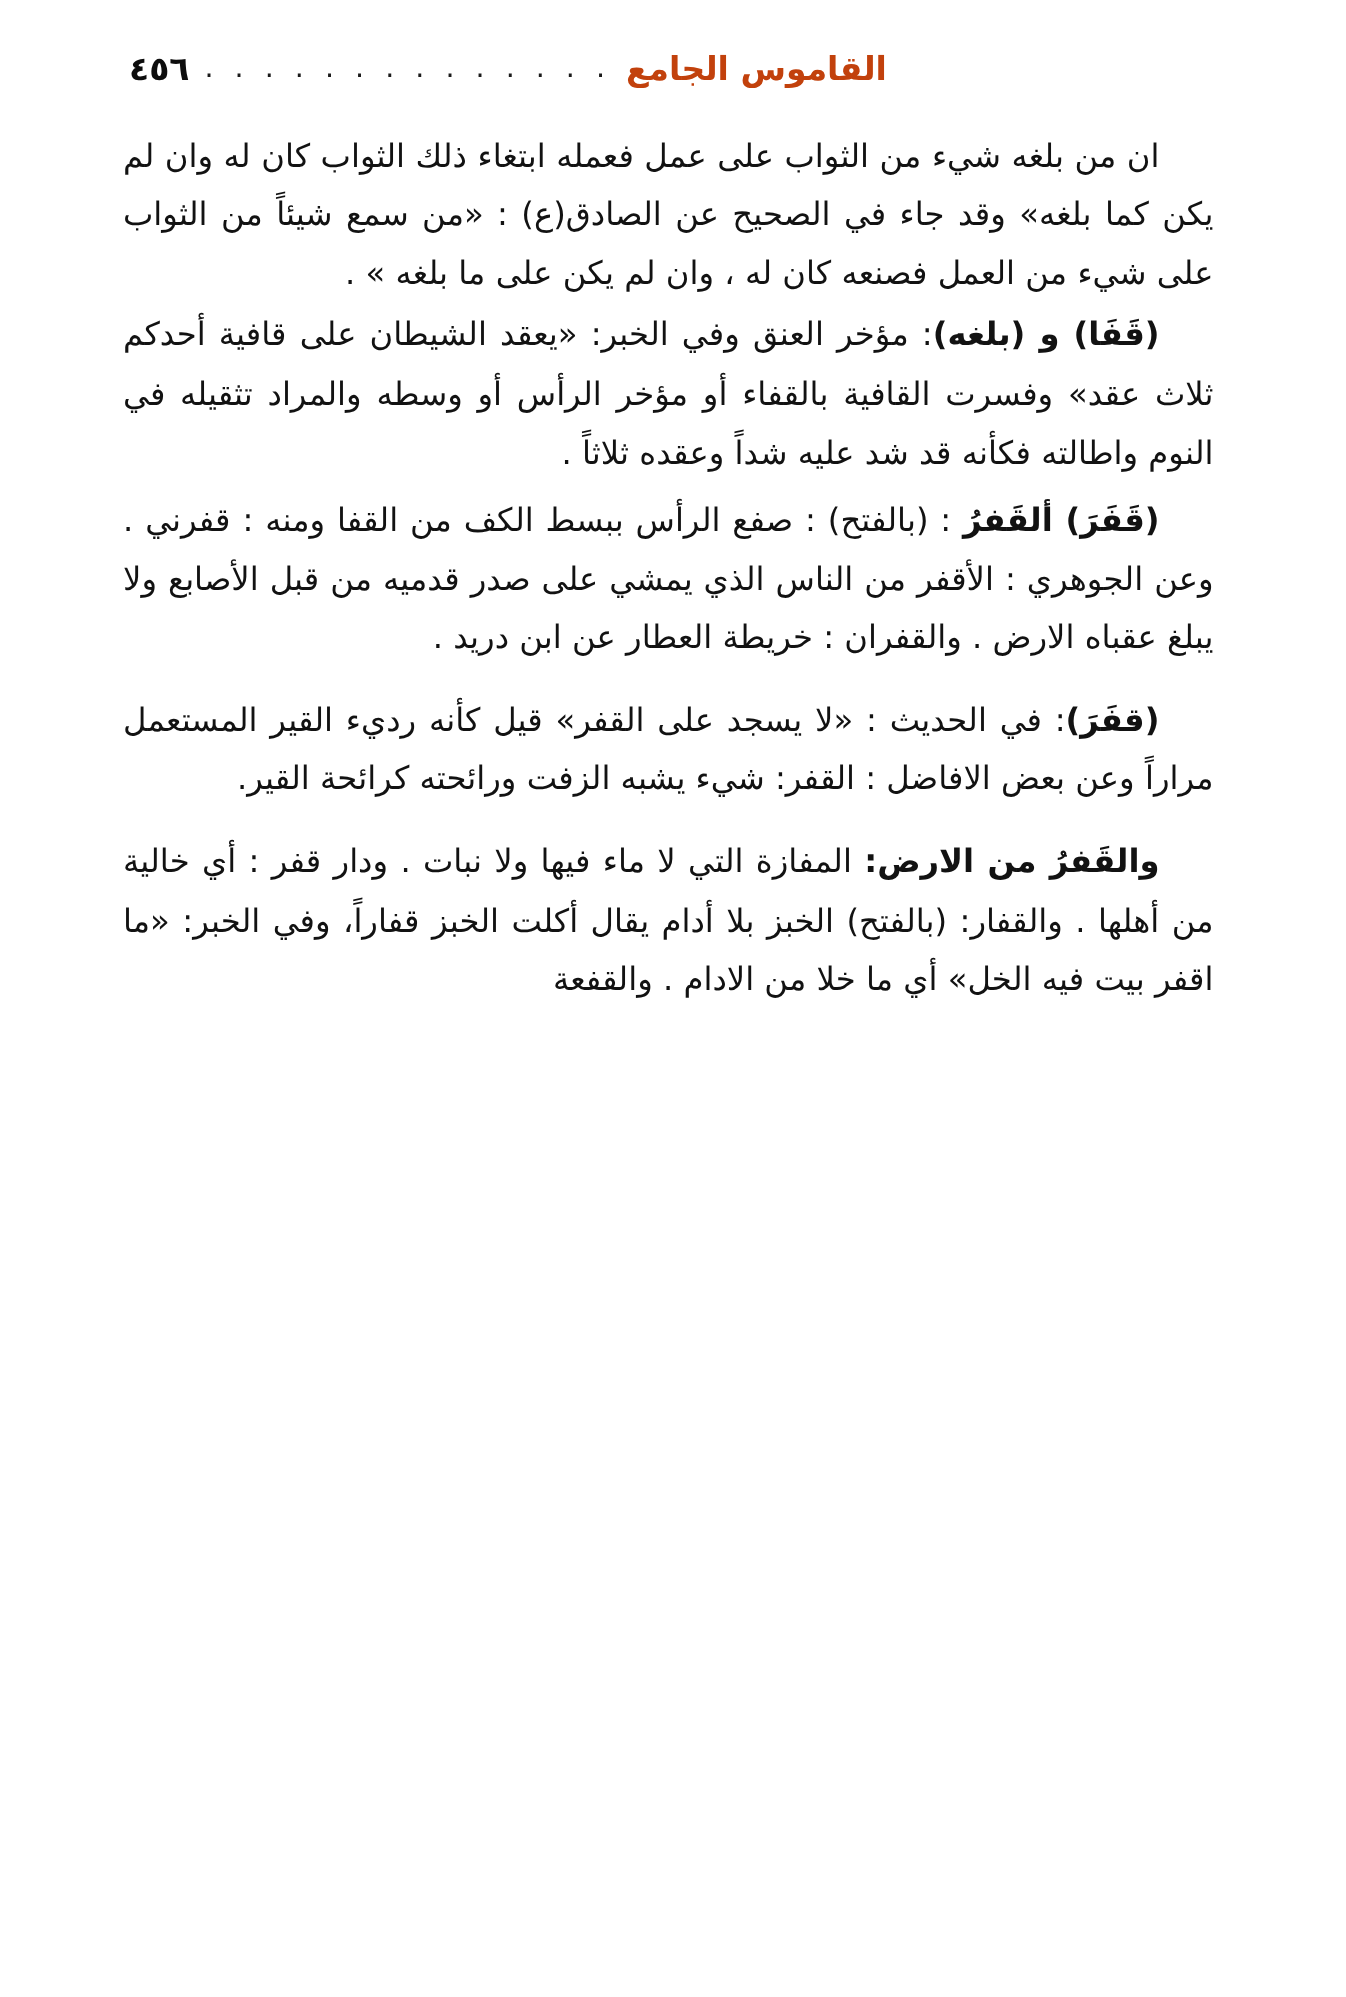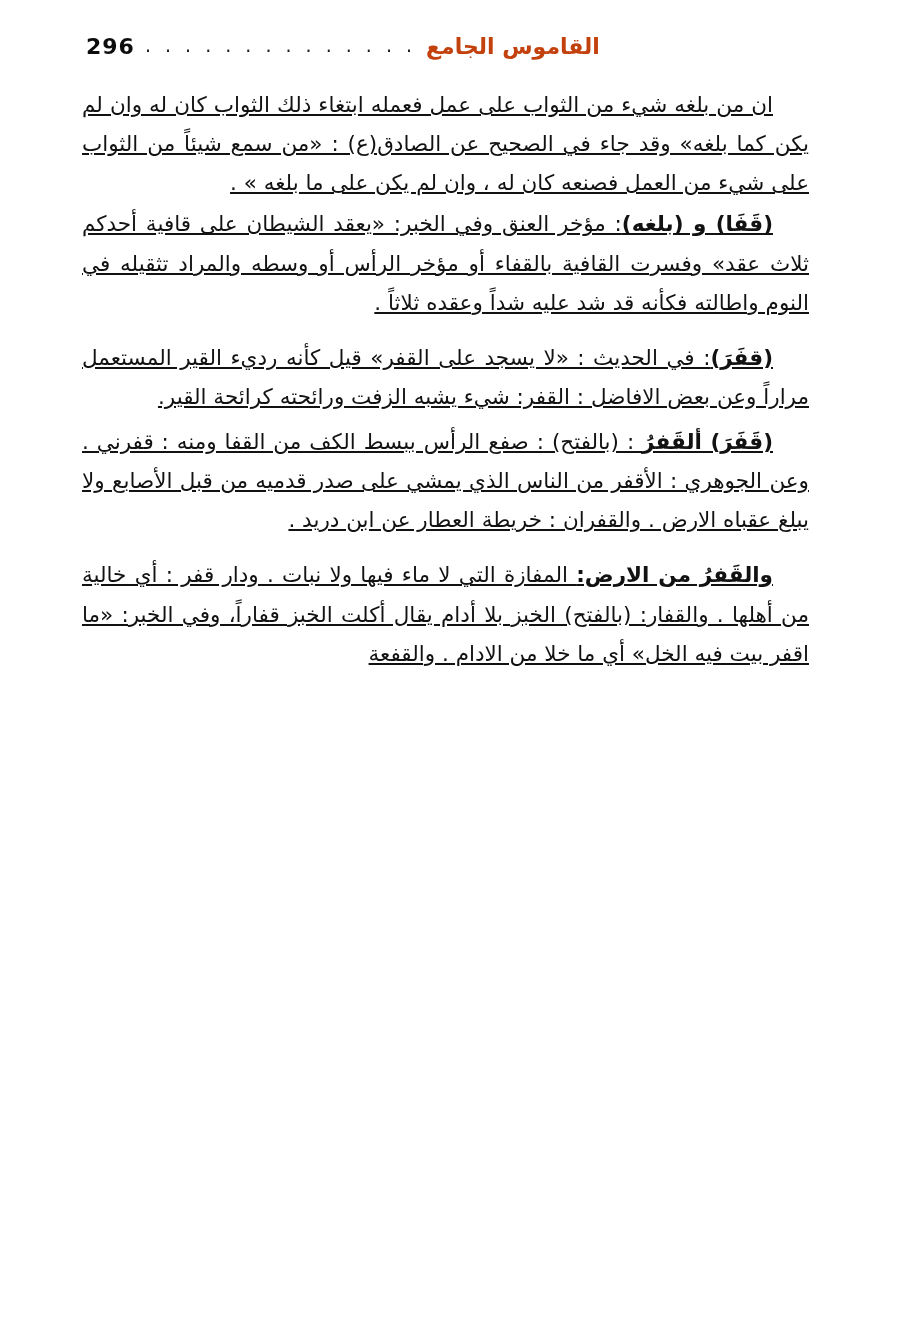--- a/index.html
+++ b/index.html
@@ -59,21 +59,20 @@
   .body-text {
     font-size: 21.5px;
     line-height: 1.82;
     text-align: justify;
     text-justify: inter-word;
     color: #121212;
   }
   .para {
     margin: 0 0 6px 0;
     text-align: justify;
-    text-decoration: underline;
   }
   .para.indent {
     text-indent: 36px;
   }
   .para.gap {
     margin-top: 16px;
   }
   .para.tight {
     margin-bottom: 2px;
   }
@@ -84,33 +83,33 @@
   .para:last-child {
     margin-bottom: 0;
   }
 </style>
 </head>
 <body>
 
 <div class="page">
 
   <div class="header">
-    <span class="page-number">296</span>
+    <span class="page-number">٤٥٦</span>
     <span class="header-dots">. . . . . . . . . . . . . .</span>
     <span class="book-title">القاموس الجامع</span>
   </div>
 
   <div class="body-text">
 
     <p class="para indent tight">ان من بلغه شيء من الثواب على عمل فعمله ابتغاء ذلك الثواب كان له وان لم يكن كما بلغه» وقد جاء في الصحيح عن الصادق(ع) : «من سمع شيئاً من الثواب على شيء من العمل فصنعه كان له ، وان لم يكن على ما بلغه » .</p>
 
 
 
     <p class="para indent"><span class="hw">(قَفَا) و (بلغه)</span><span>: مؤخر العنق وفي الخبر: «يعقد الشيطان على قافية أحدكم ثلاث عقد» وفسرت القافية بالقفاء أو مؤخر الرأس أو وسطه والمراد تثقيله في النوم واطالته فكأنه قد شد عليه شداً وعقده ثلاثاً .</span></p>
 
+    <p class="para indent"><span class="hw">(قَفَرَ) ألقَفرُ</span><span> : (بالفتح) : صفع الرأس ببسط الكف من القفا ومنه : قفرني . وعن الجوهري : الأقفر من الناس الذي يمشي على صدر قدميه من قبل الأصابع ولا يبلغ عقباه الارض . والقفران : خريطة العطار عن ابن دريد .</span></p>
+
     <p class="para indent gap"><span class="hw">(قفَرَ)</span><span>: في الحديث : «لا يسجد على القفر» قيل كأنه رديء القير المستعمل مراراً وعن بعض الافاضل : القفر: شيء يشبه الزفت ورائحته كرائحة القير.</span></p>
-
-    <p class="para indent"><span class="hw">(قَفَرَ) ألقَفرُ</span><span> : (بالفتح) : صفع الرأس ببسط الكف من القفا ومنه : قفرني . وعن الجوهري : الأقفر من الناس الذي يمشي على صدر قدميه من قبل الأصابع ولا يبلغ عقباه الارض . والقفران : خريطة العطار عن ابن دريد .</span></p>
 
     <p class="para indent gap"><span class="hw">والقَفرُ من الارض:</span><span> المفازة التي لا ماء فيها ولا نبات . ودار قفر : أي خالية من أهلها . والقفار: (بالفتح) الخبز بلا أدام يقال أكلت الخبز قفاراً، وفي الخبر: «ما اقفر بيت فيه الخل» أي ما خلا من الادام . والقفعة</span></p>
 
   </div>
 </div>
 
 </body></html>

